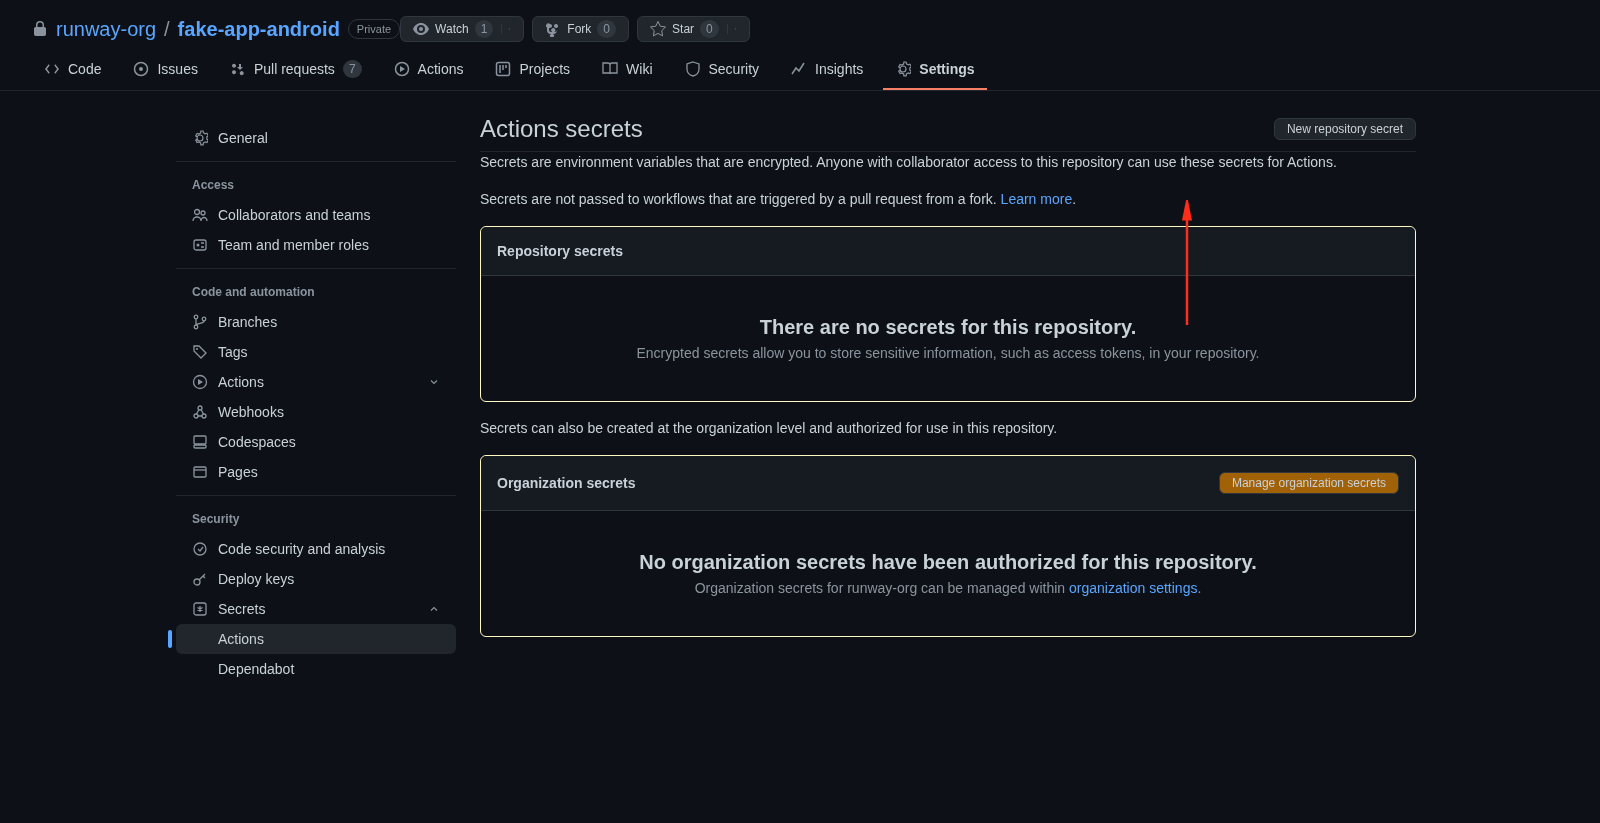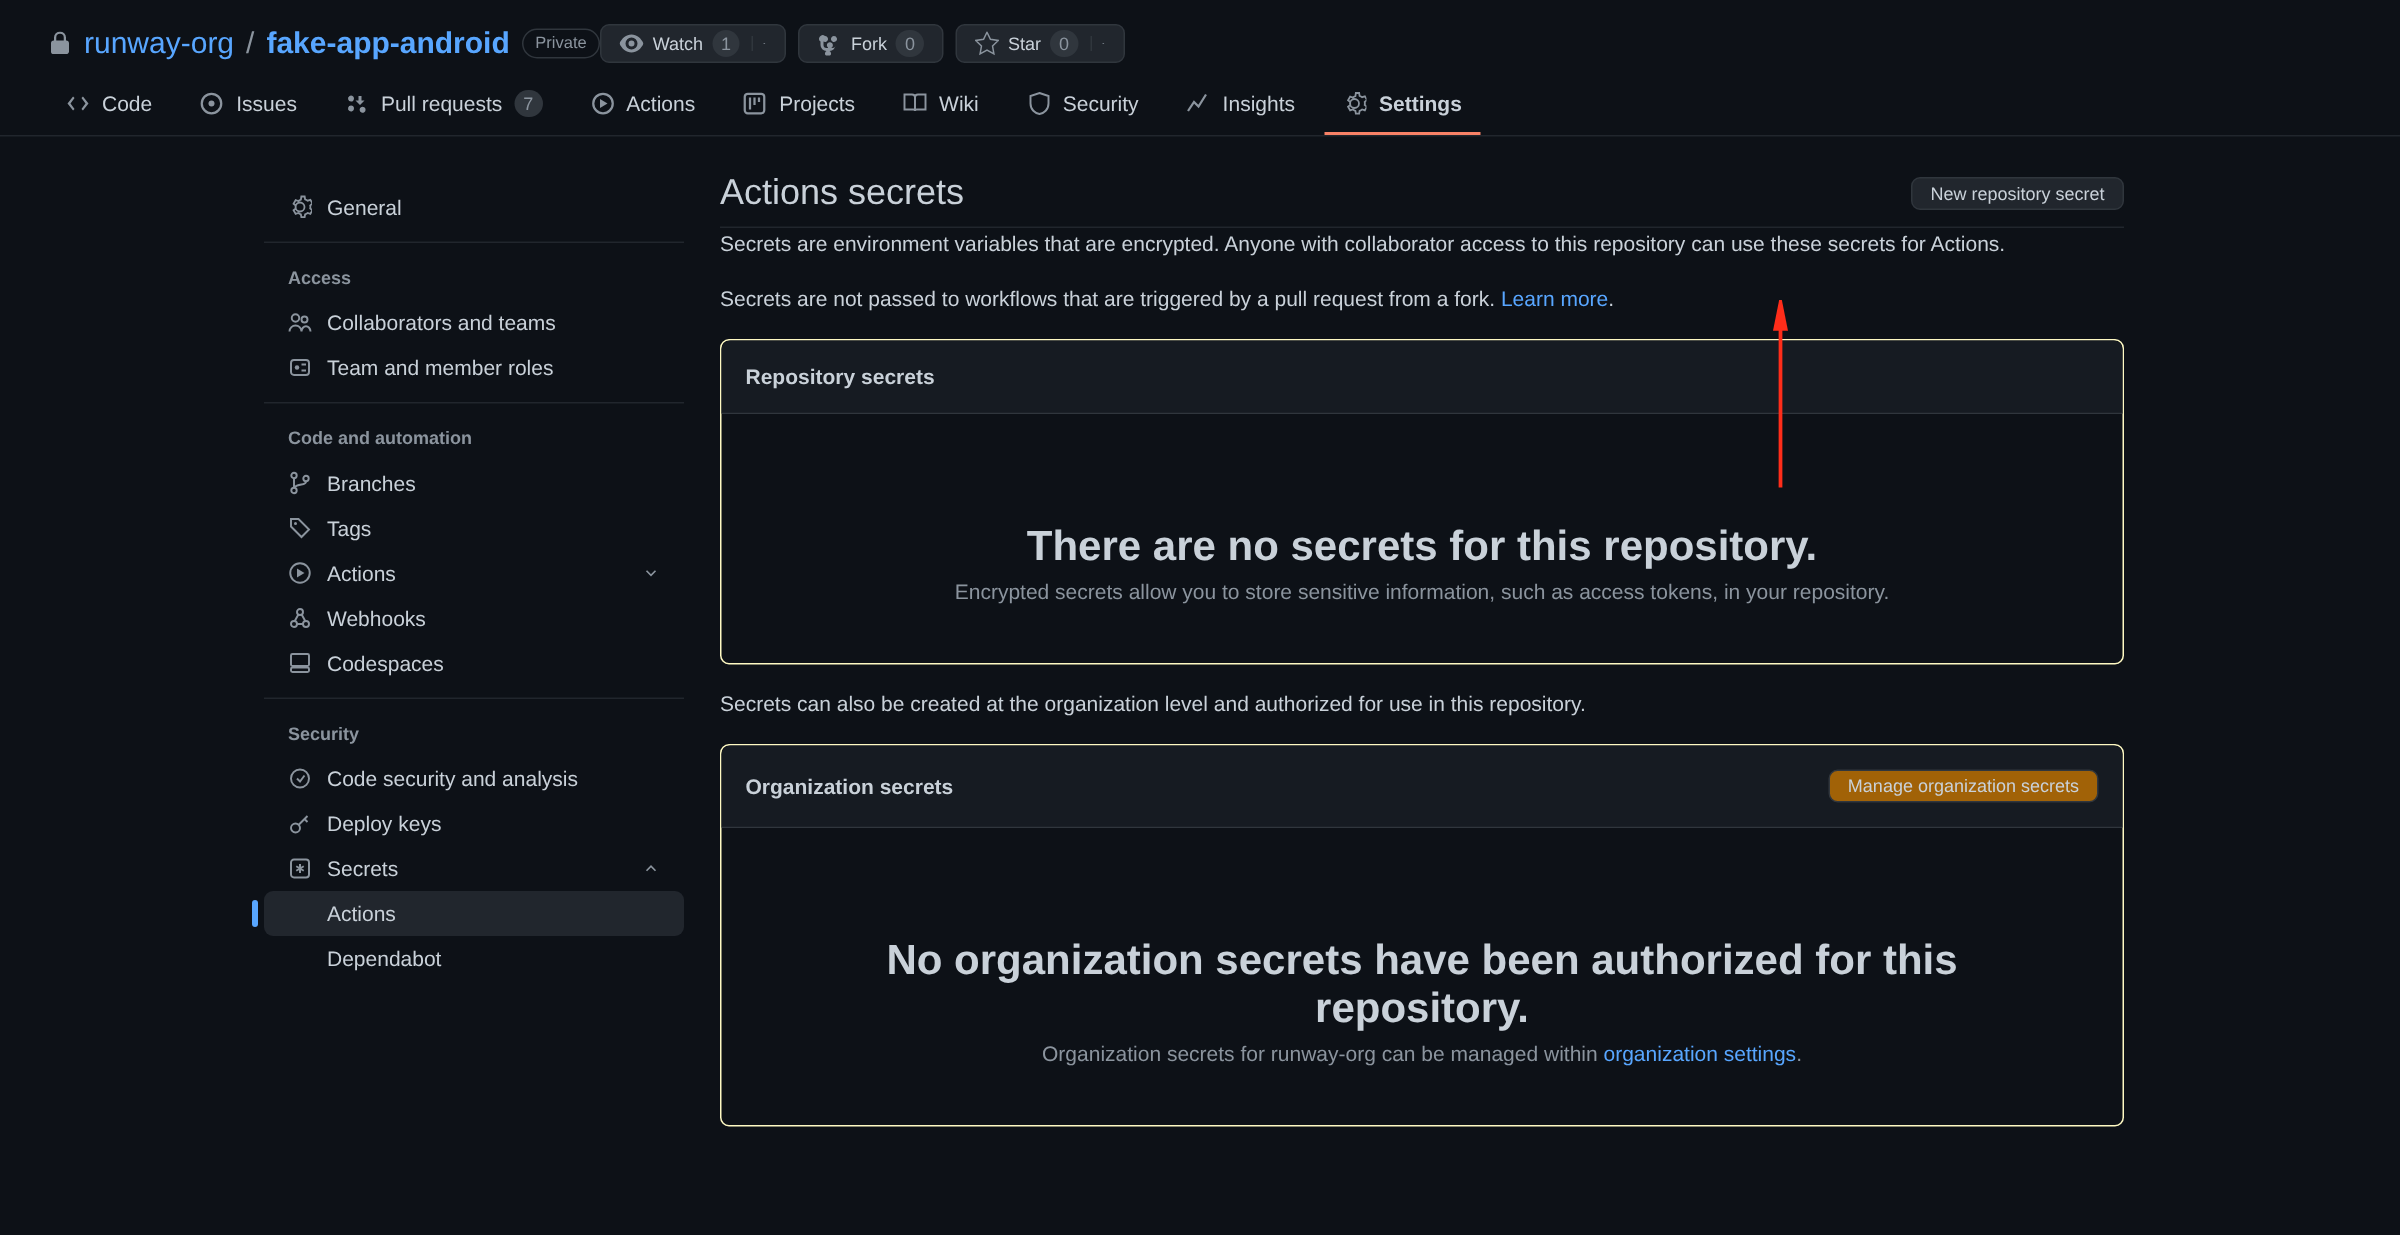--- a/index.html
+++ b/index.html
@@ -138,21 +138,21 @@
   align-items: center;
   justify-content: space-between;
   background: #161b22;
   border-radius: 6px 6px 0 0;
 }
 .card-body {
   padding: 40px;
   text-align: center;
   color: #c9d1d9;
 }
-.card-body h3 { font-size: 28px; margin-bottom: 6px; font-weight: 600; margin-top: 32px; }
+.card-body h3 { font-size: 20px; margin-bottom: 6px; font-weight: 600; }
 .card-body p { color: #8b949e; }
 .card-body a { color: #58a6ff; text-decoration: none; }
 .btn-sm {
   background: #a16207;
   border: 1px solid #30363d;
   border-radius: 6px;
   padding: 3px 12px;
   font-size: 12px;
   color: #c9d1d9;
   cursor: pointer;
@@ -337,20 +337,27 @@
           </svg>
         <span>Webhooks</span>
       </div>
       <div class="side-item">
         <svg width="16" height="16" viewBox="0 0 16 16">
             <rect x="2" y="2" width="12" height="8" rx="1" fill="none" stroke="#8b949e" stroke-width="1.3"></rect>
             <rect x="2" y="11" width="12" height="3" rx="1" fill="none" stroke="#8b949e" stroke-width="1.3"></rect>
           </svg>
         <span>Codespaces</span>
       </div>
+      <div class="side-item">
+        <svg width="16" height="16" viewBox="0 0 16 16">
+            <rect x="2" y="3" width="12" height="10" rx="1" fill="none" stroke="#8b949e" stroke-width="1.3"></rect>
+            <path d="M2 6h12" stroke="#8b949e" stroke-width="1.3"></path>
+          </svg>
+        <span>Pages</span>
+      </div>
     </div>
     <div class="side-group" style="border-bottom:none">
       <div class="side-header">Security</div>
       <div class="side-item">
         <svg width="16" height="16" viewBox="0 0 16 16">
             <circle cx="8" cy="8" r="6" fill="none" stroke="#8b949e" stroke-width="1.3"></circle>
             <path d="M6 8l2 2 3-4" fill="none" stroke="#8b949e" stroke-width="1.3"></path>
           </svg>
         <span>Code security and analysis</span>
       </div>

